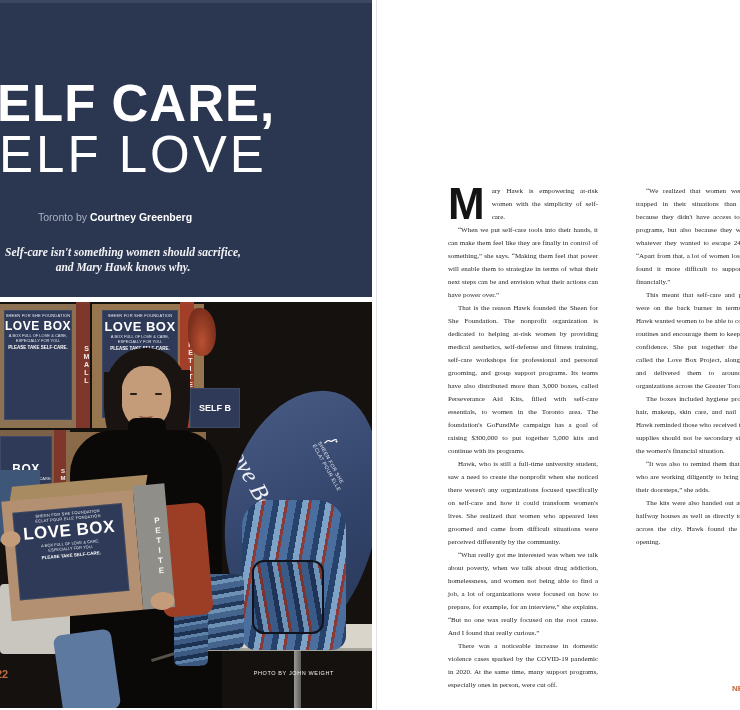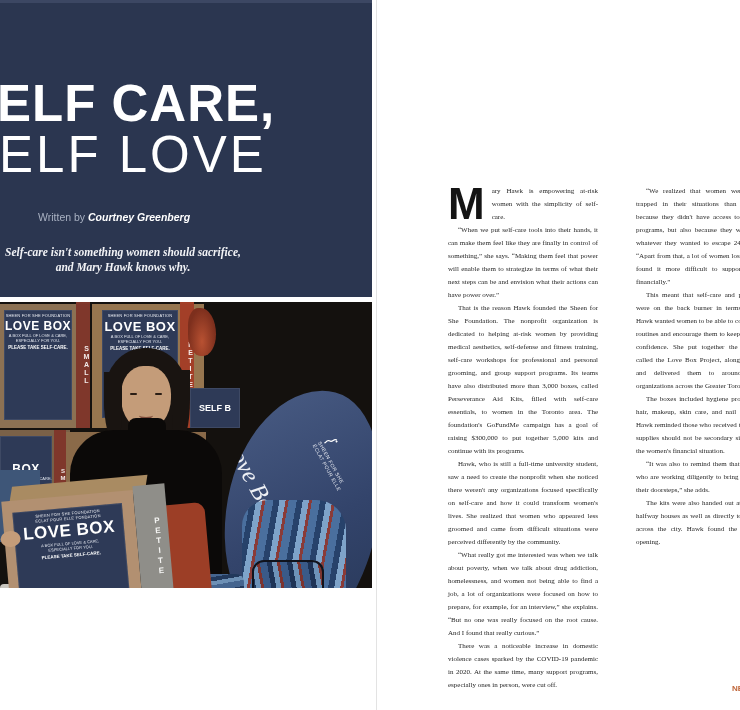--- a/index.html
+++ b/index.html
@@ -6,27 +6,27 @@
   .spread{position:relative;width:740px;height:710px;overflow:hidden;background:#fff;
           font-family:"Liberation Sans",sans-serif;}
 
   
   .navy-block{position:absolute;left:0;top:0;width:372px;height:297px;
               background:#2b3650;border-top:3px solid #3c4763;box-sizing:border-box;}
   .title{position:absolute;left:-38px;top:76px;color:#fff;white-space:nowrap;}
   .title-line1{font-size:51px;line-height:50px;font-weight:800;letter-spacing:1px;}
   .title-line2{font-size:51px;line-height:52px;font-weight:300;letter-spacing:3px;}
   .byline{position:absolute;left:38px;top:208px;font-size:10.5px;color:#a9b1c2;}
-  .byline b{color:#ffffff;font-weight:700;font-style:italic;}
+  .byline b{color:#ffffff;font-weight:700;}
   .pull-quote{position:absolute;left:-8px;top:242px;width:262px;text-align:center;
               font-family:"Liberation Serif",serif;font-style:italic;font-weight:700;
               font-size:11.5px;line-height:15px;color:#f2f3f6;}
 
   
-  .photo{position:absolute;left:0;top:302px;width:372px;height:286px;background:#14110e;overflow:hidden;}
+  .photo{position:absolute;left:0;top:302px;width:372px;height:406px;background:#14110e;overflow:hidden;}
   .tan{position:absolute;background:#8c7153;}
   .navy-label{position:absolute;background:#2e3a57;color:#fff;text-align:center;overflow:hidden;
               box-shadow:inset 0 0 0 1px rgba(255,255,255,.08);}
   .lb-org{font-size:4px;line-height:4.5px;letter-spacing:.2px;color:#e8eaf0;margin-top:4px;}
   .lb-title{font-weight:800;letter-spacing:.5px;}
   .lb-sub{font-size:4px;line-height:5px;color:#dfe3ec;}
   .lb-take{font-size:4.5px;font-weight:700;color:#fff;margin-top:2px;}
   .vstrip{position:absolute;color:rgba(255,255,255,.9);font-size:7px;font-weight:700;
           letter-spacing:1px;writing-mode:vertical-rl;text-orientation:upright;
           text-align:center;}
@@ -95,21 +95,21 @@
 
 <div class="spread">
 
   <section>
     <div class="navy-block">
       <div class="title">
         <div class="title-line1">SELF CARE,</div>
         <div class="title-line2">SELF LOVE</div>
       </div>
       <div class="byline">
-        <span>Written by </span><b>Courtney Greenberg</b>
+        <span>Toronto by </span><b>Courtney Greenberg</b>
       </div>
       <div class="pull-quote">
         <div>Self-care isn't something women should sacrifice,</div>
         <div>and Mary Hawk knows why.</div>
       </div>
     </div>
 
     <div class="photo">
 
       <div class="tan" style="left:0;top:2px;width:76px;height:124px;"></div>

